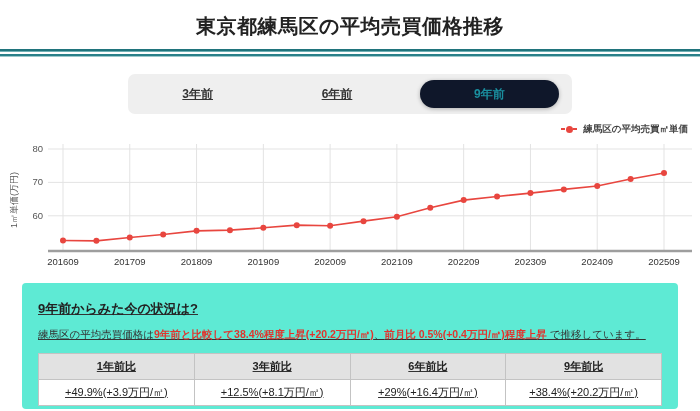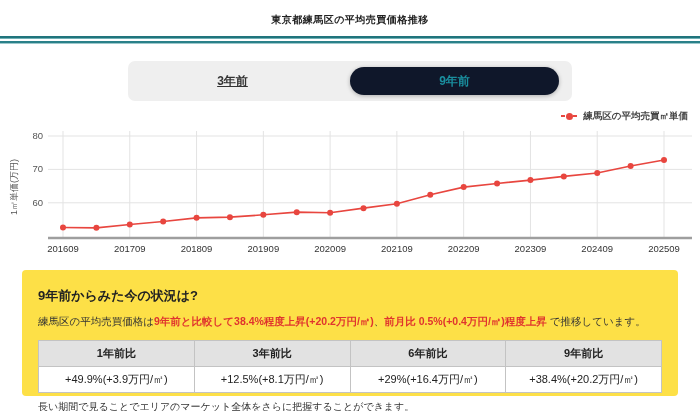--- a/index.html
+++ b/index.html
@@ -1,19 +1,19 @@
 <!DOCTYPE html>
 <html><head>
 <meta charset="utf-8">
 <style>
   * { margin:0; padding:0; box-sizing:border-box; }
   html,body { width:700px; height:411px; background:#fff; overflow:hidden;
     font-family:"Liberation Sans","DejaVu Sans",sans-serif; color:#333; }
 
-  .page-title { padding-top:13px; text-align:center; font-size:10px; font-weight:bold; color:#222; letter-spacing:.5px; }
+  .page-title { padding-top:13px; text-align:center; font-size:20px; font-weight:bold; color:#222; letter-spacing:.5px; }
 
   .title-divider { margin-top:9px; height:8px;
     background:linear-gradient(#20747c 0 2px,#6fb0b5 2px 3px,#ffffff 3px 5px,#2a8089 5px 7px,#9cc9cc 7px 8px); }
 
   .tab-bar { width:444px; height:40px; margin:17px auto 0; background:#efefef;
     border-radius:7px; display:flex; align-items:stretch; }
   .tab { flex:1; display:flex; align-items:center; justify-content:center;
     font-size:12px; font-weight:bold; color:#333; cursor:pointer; }
   .tab .tab-label { text-decoration:underline; }
   .tab.active { background:#0f172a; border-radius:16px; margin:6px 13px;
@@ -23,22 +23,22 @@
   .legend-row { display:flex; justify-content:flex-end; align-items:center;
     margin:8px 12px 0 0; height:14px; }
   .legend-marker { position:relative; width:17px; height:2px; margin-right:5px;
     background:repeating-linear-gradient(90deg,#e8463f 0 4px,transparent 4px 6px); }
   .legend-marker::after { content:""; position:absolute; left:5px; top:-2.5px;
     width:7px; height:7px; border-radius:50%; background:#e8463f; }
   .legend-label { font-size:9.5px; font-weight:600; color:#444; }
 
   #chart-svg { display:block; margin-top:2px; }
 
-  .summary-panel { margin:10px 22px 0; background:#fde047; border-radius:4px;
-    padding:17px 16px 12px; height:126px; }
+  .summary-panel { margin:10px 22px 0; background:#5eead4; border-radius:4px;
+    padding:17px 16px 12px; height:126px;text-decoration:underline; }
   .summary-heading { font-size:13px; font-weight:bold; color:#222; }
   .summary-text { margin-top:9px; font-size:10.5px; color:#333; line-height:1.4; }
   .summary-text .red { color:#e0342e; font-weight:bold;margin-top:8px; }
 
   .compare-table { margin-top:11px; width:100%; border-collapse:collapse; table-layout:fixed; }
   .compare-table th, .compare-table td { border:1px solid #c3c3c3; text-align:center;
     font-size:11px; padding:5px 14px; }
   .compare-table th { background:#e2e2e2; font-weight:bold; color:#222; }
   .compare-table td { background:#fff; color:#222; }
 
@@ -48,20 +48,23 @@
 <body>
 
 <header>
   <h1 class="page-title">東京都練馬区の平均売買価格推移</h1>
   <div class="title-divider"></div>
 </header>
 
 <nav class="tab-bar" id="tab-bar">
     <div class="tab">
       <span class="tab-label">3年前</span>
+    </div>
+    <div class="tab">
+      <span class="tab-label">6年前</span>
     </div>
     <div class="tab active" style="color: rgb(26, 143, 159);">
       <span class="tab-label">9年前</span>
     </div>
   </nav>
 
 <div class="legend-row">
   <span class="legend-marker"></span>
   <span class="legend-label">練馬区の平均売買㎡単価</span>
 </div>

